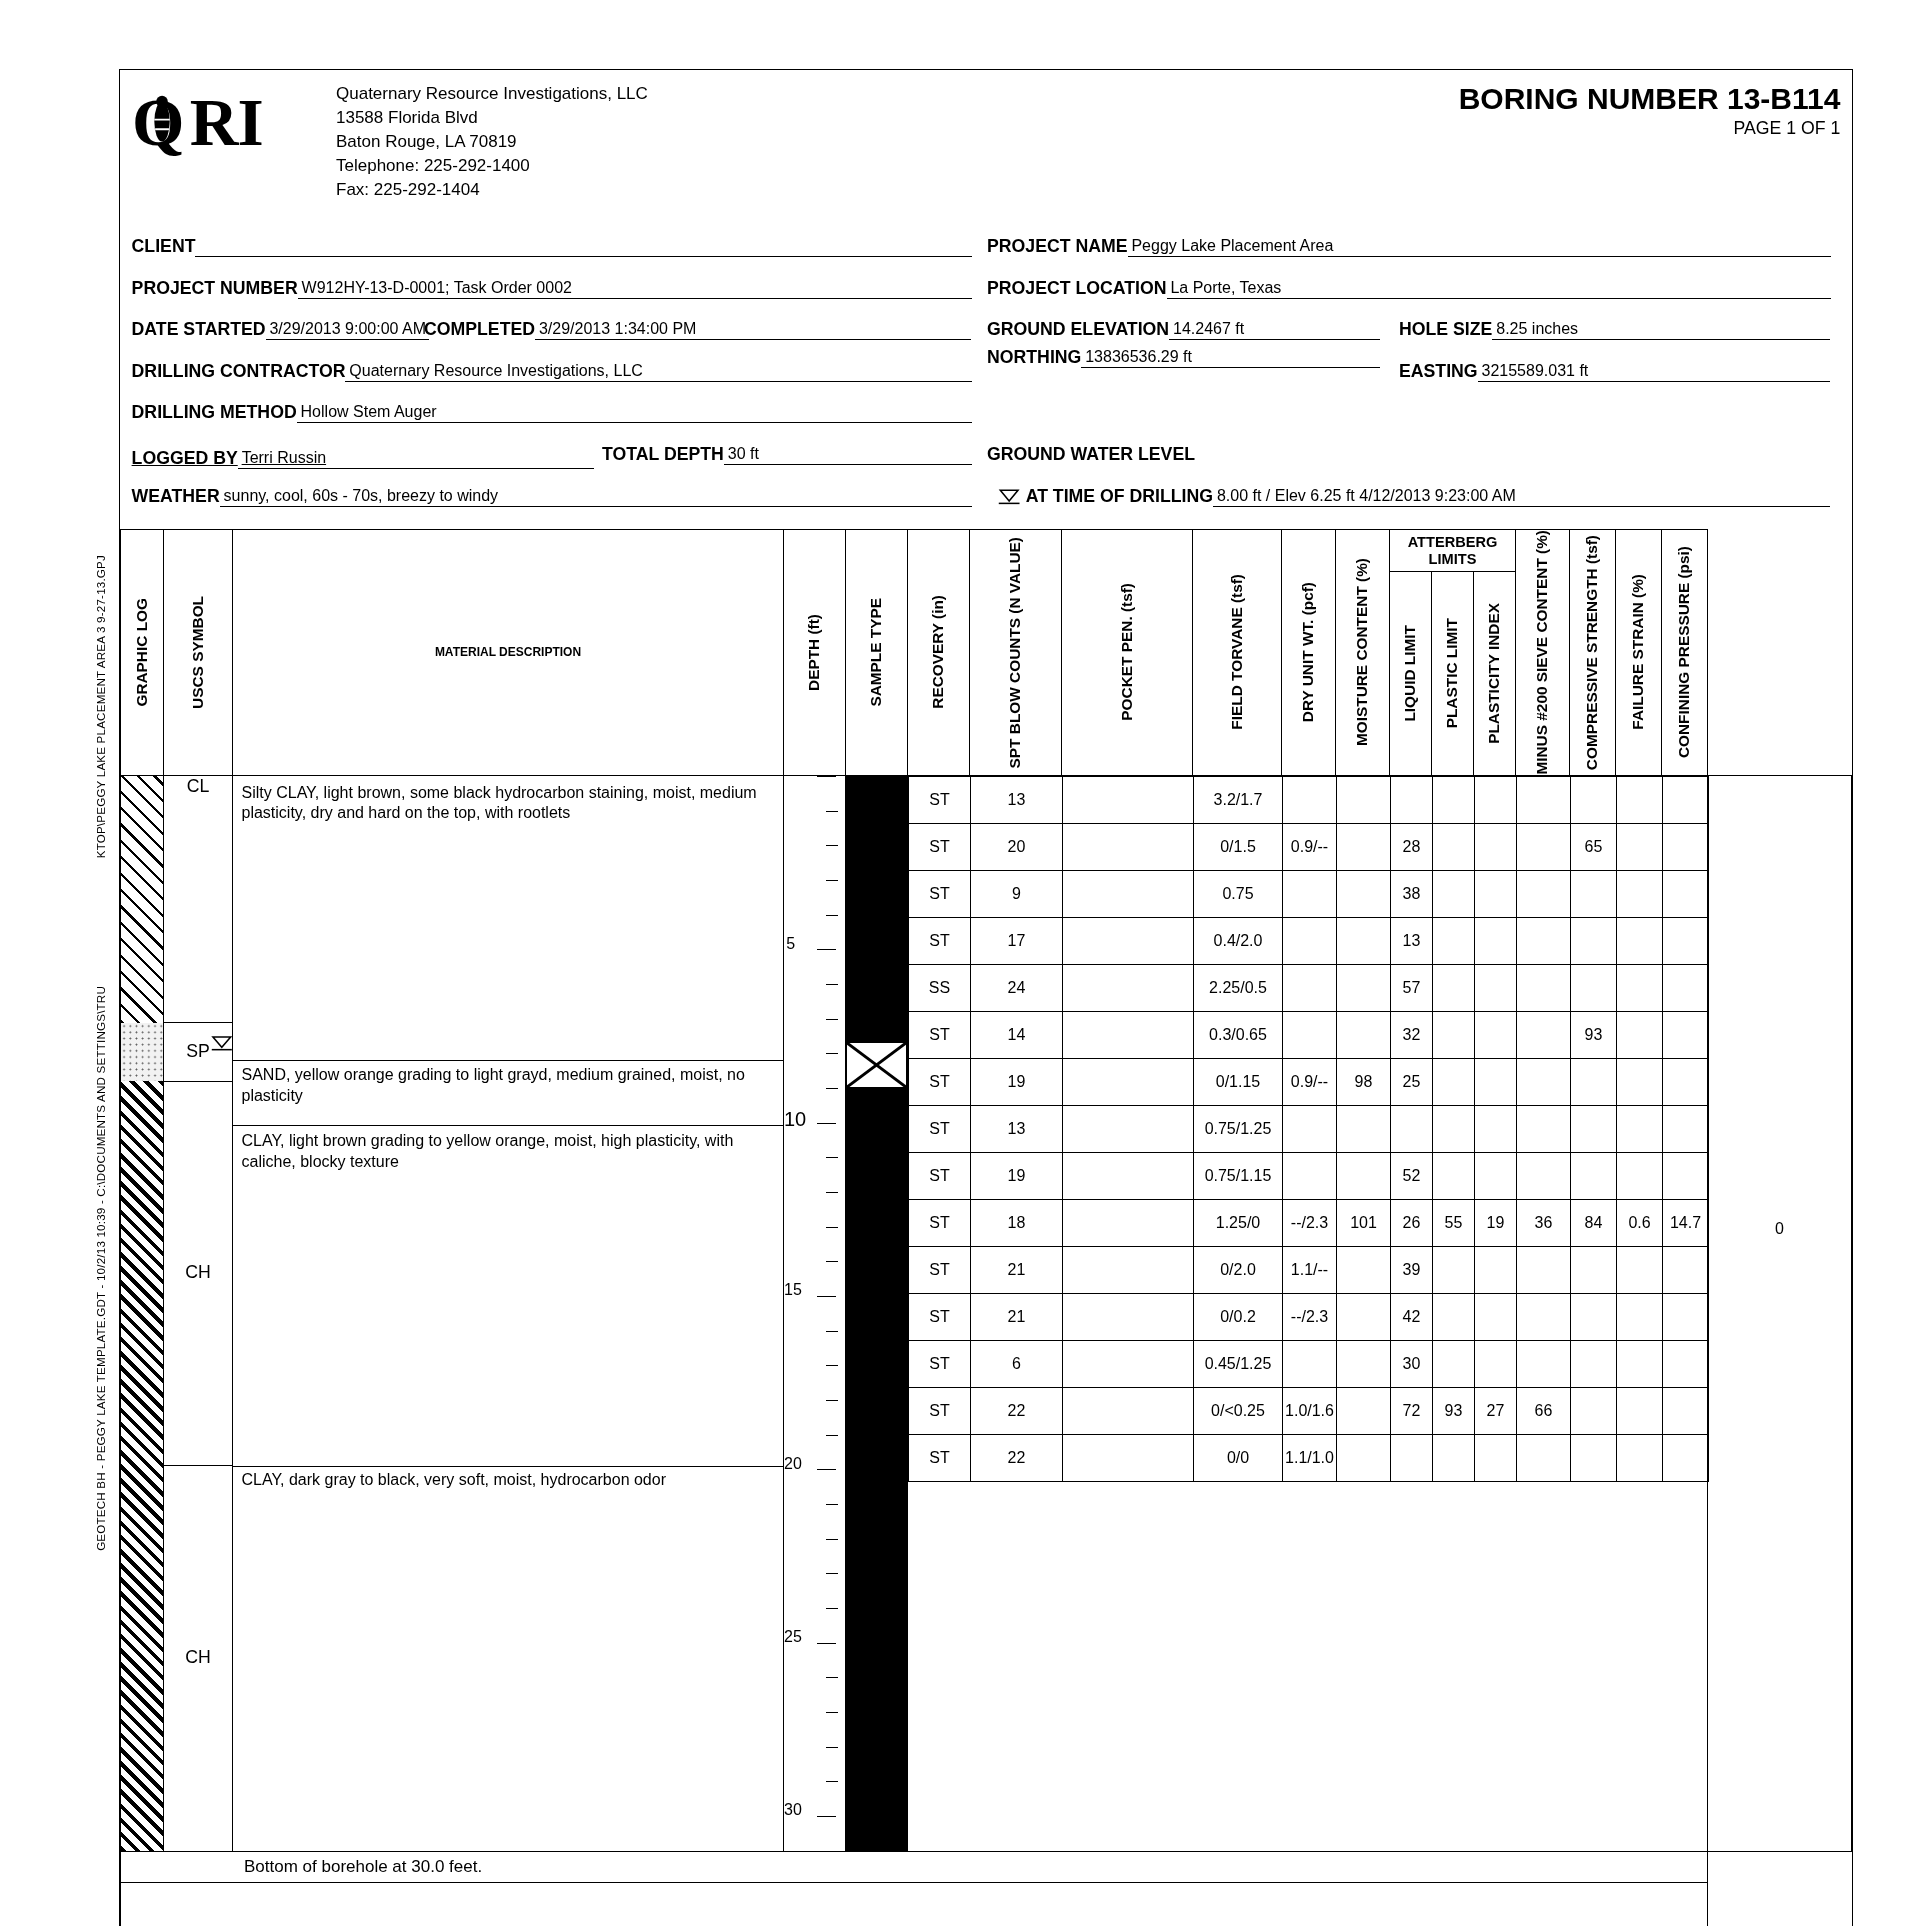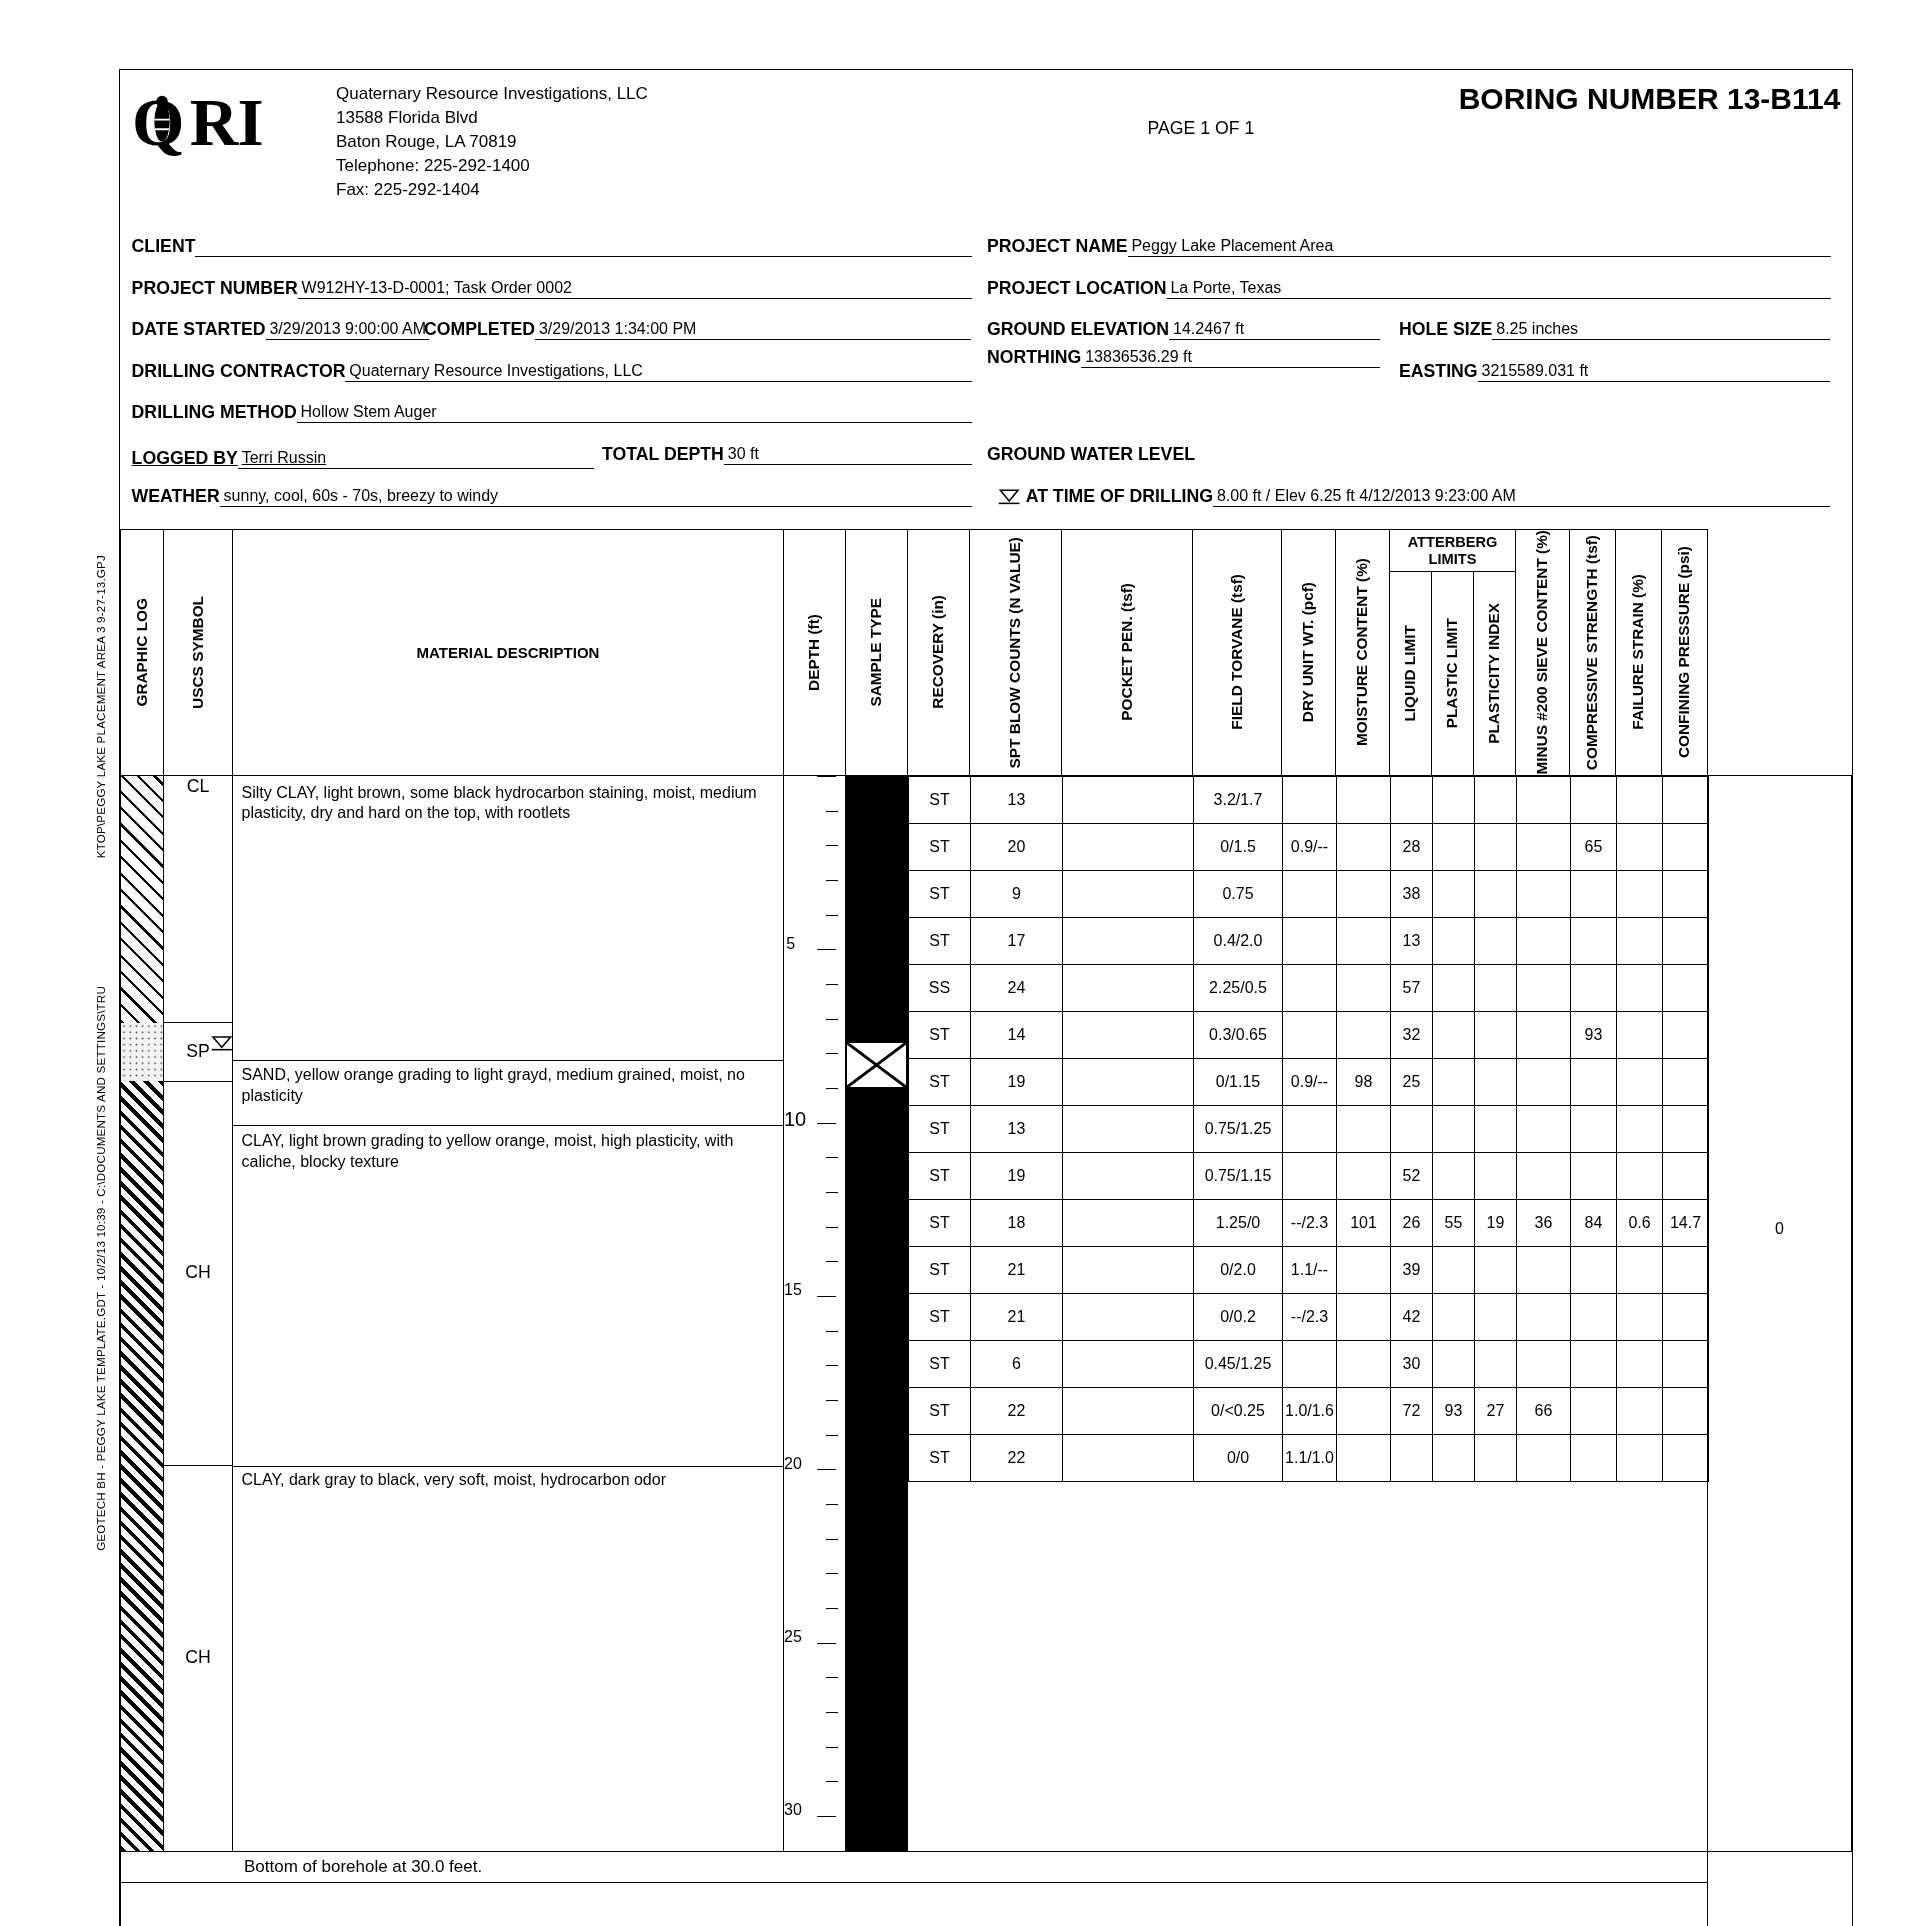--- a/index.html
+++ b/index.html
@@ -32,21 +32,21 @@
     position:absolute; left:216px; top:11.6px;
     font-size:17px; line-height:1.42;
   }
   .boring-title {
     position:absolute; right:11.6px; top:11.6px; width:693px;
     text-align:right;
     font-size:30px; font-weight:bold;
   }
   .page-of {
     position:absolute; right:11.6px; top:48px; width:693px;
-    text-align:left; font-size:17.7px;
+    text-align:right; font-size:17.7px;
   }
   
   .info {
     position:relative;
     height:293px;
   }
   .row { position:absolute; display:flex; align-items:flex-end; }
   .lbl { font-size:17.7px; font-weight:bold; white-space:nowrap; }
   .val {
     font-size:16px; white-space:nowrap;
@@ -67,21 +67,21 @@
     transform:rotate(180deg);
     white-space:nowrap;
     font-size:15.4px;
     font-weight:bold;
     text-align:center;
     line-height:1.05;
     margin:0 auto;
   }
   .vhead { height:216px; text-align:center; vertical-align:middle; }
   .vhead > div { display:flex; justify-content:center; align-items:center; height:100%; }
-  .matdesc-head { font-size:15px; font-weight:bold; }
+  .matdesc-head { font-size:12px; font-weight:bold; }
   .atterberg-top { font-size:14.6px; font-weight:bold; text-align:center; line-height:1.1; }
   .cell { font-size:16px; text-align:center; vertical-align:middle; height:47px; }
   .desc-text { font-size:16px; line-height:1.28; }
   
   .pat-hatch45 {
     background-image:repeating-linear-gradient(45deg,#000 0 2.3px,#fff 2.3px 11.6px);
   }
   .pat-hatch45h {
     background-image:repeating-linear-gradient(45deg,#000 0 3.9px,#fff 3.9px 10px);
   }

